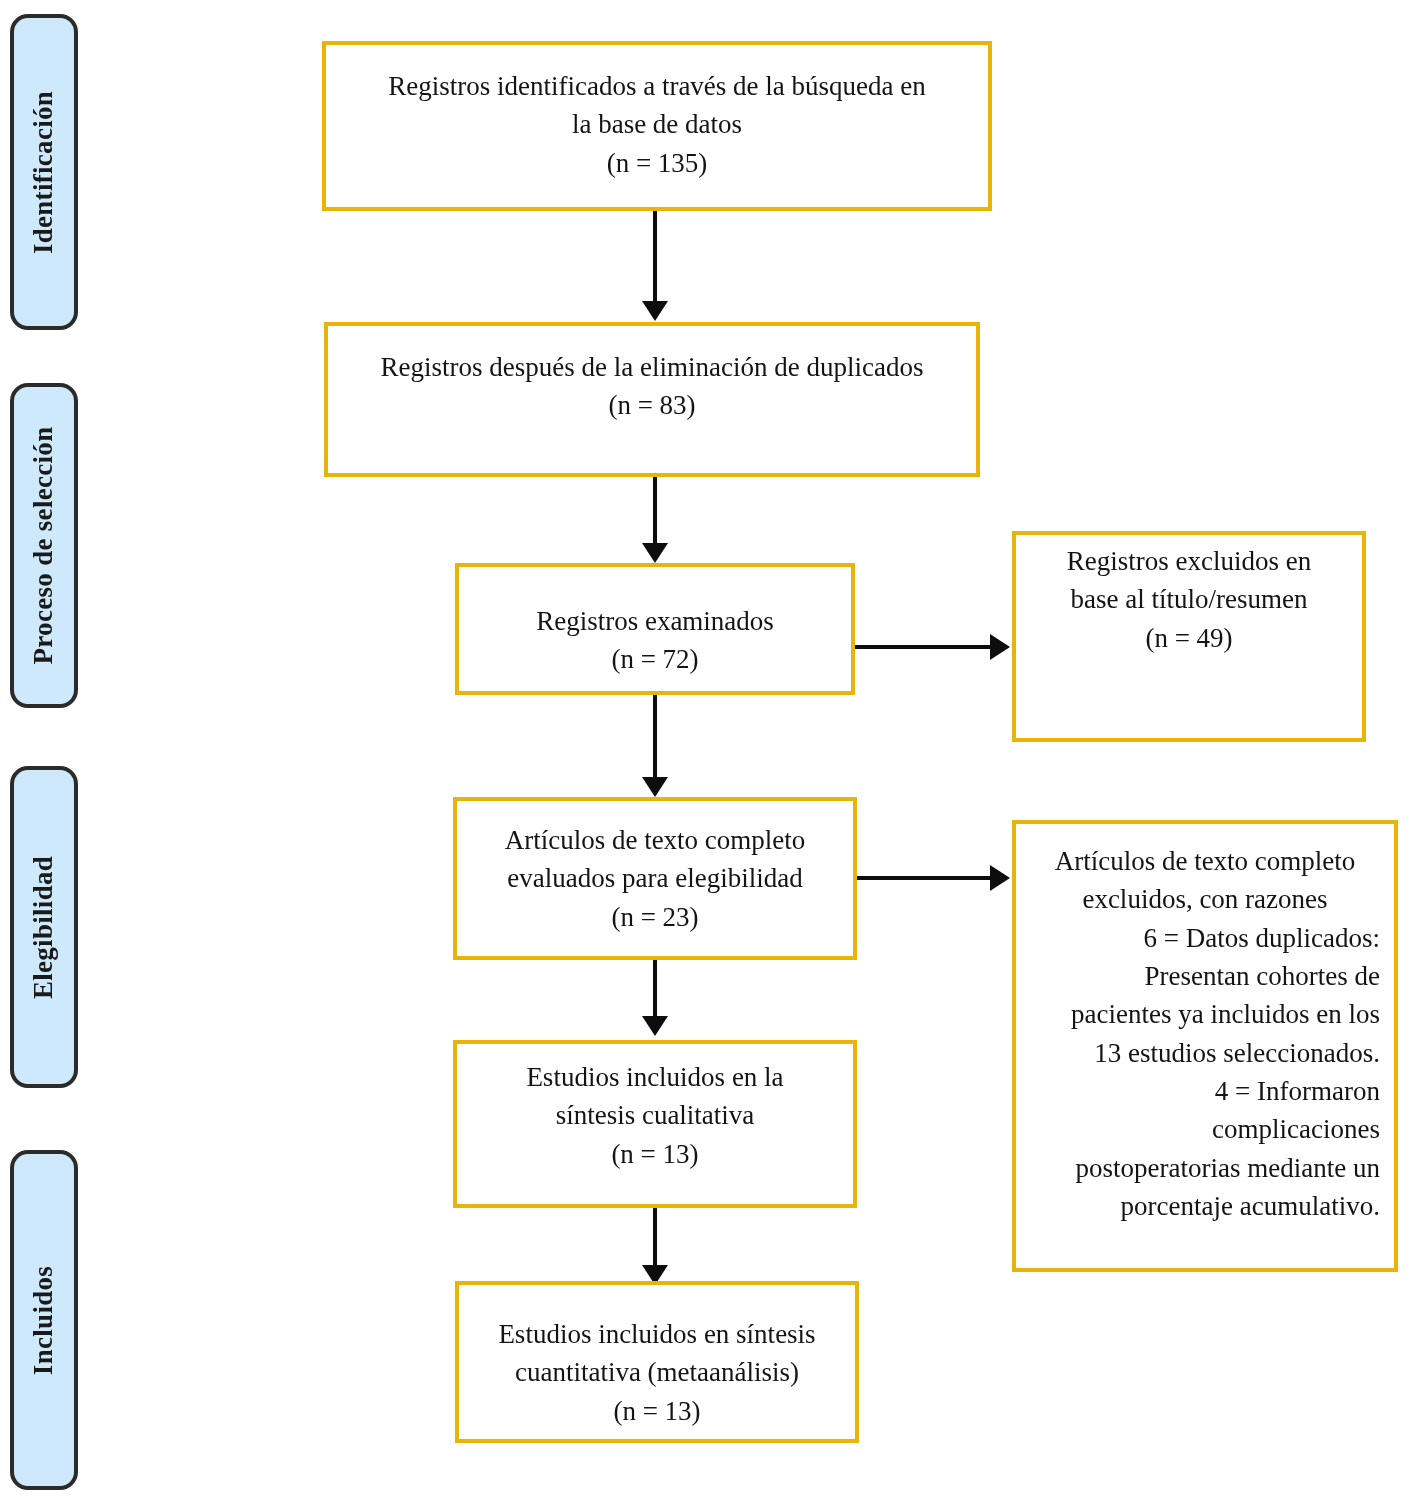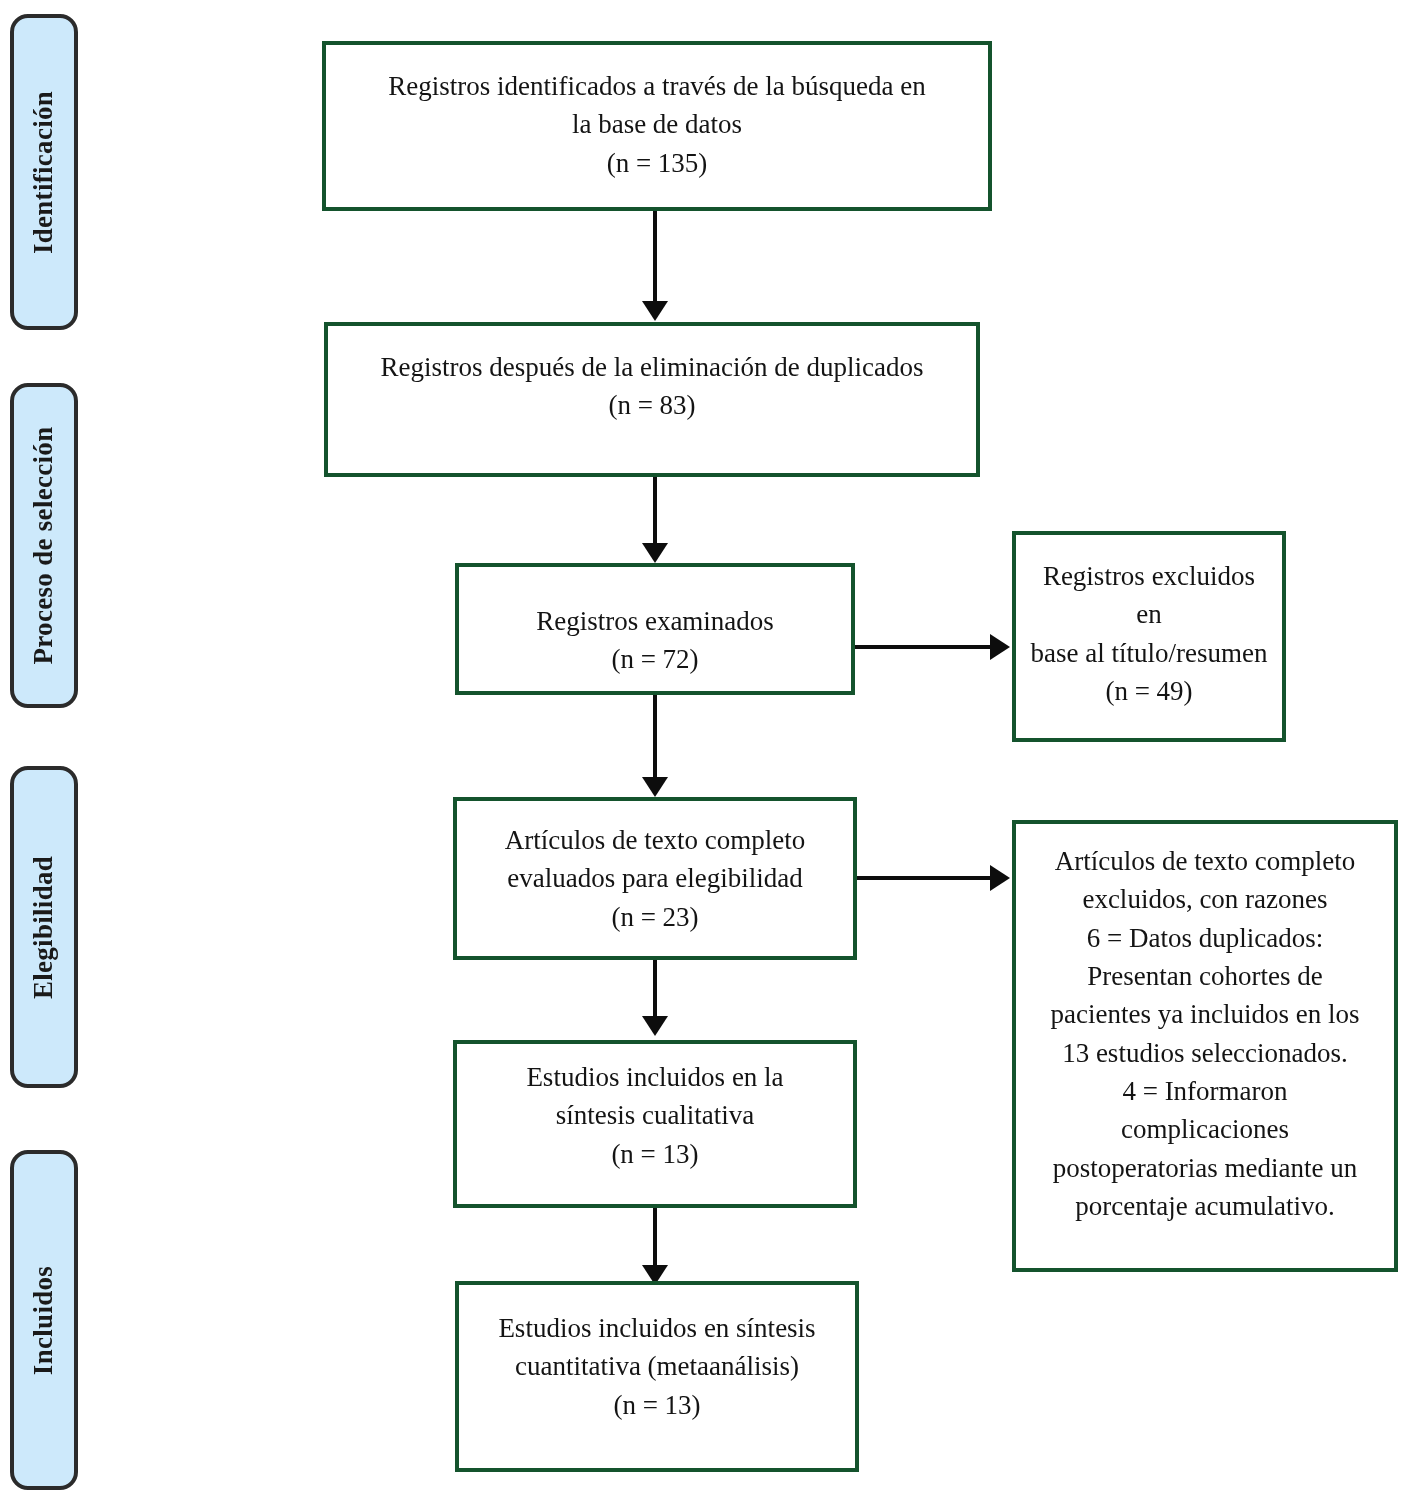--- a/index.html
+++ b/index.html
@@ -37,21 +37,21 @@
     font-weight: 700;
     letter-spacing: 0.3px;
     color: #1a1a1a;
     font-family: "Liberation Serif", "DejaVu Serif", serif;
   }
 
   
   .flow-box {
     position: absolute;
     background: #ffffff;
-    border: 4px solid #14532d;
+    border: 4px solid #eab308;
     box-sizing: border-box;
     display: flex;
     flex-direction: column;
     align-items: center;
   }
   .flow-box .box-text {
     text-align: center;
     font-size: 27px;
     line-height: 1.42;
     color: #141414;
@@ -136,42 +136,42 @@
   <div class="arrow-down" style="left:642px; top:543px;"></div>
 
   <div class="flow-box" style="left:455px; top:563px; width:400px; height:132px; padding-top:22px;justify-content:center;">
     <div class="box-text">Registros examinados
 (n = 72)</div>
   </div>
 
   <div class="h-line" style="left:855px; top:645px; width:137px;"></div>
   <div class="arrow-right" style="left:990px; top:634px;"></div>
 
-  <div class="flow-box" style="left:1012px; top:531px; width:274px; height:211px; padding-top:22px;">
+  <div class="flow-box" style="left:1012px; top:531px; width:354px; height:211px; padding-top:7px;">
     <div class="box-text">Registros excluidos en
 base al título/resumen
 (n = 49)</div>
   </div>
 
   <div class="v-line" style="left:653px; top:695px; height:84px;"></div>
   <div class="arrow-down" style="left:642px; top:777px;"></div>
 
   <div class="flow-box" style="left:453px; top:797px; width:404px; height:163px; padding-top:20px;">
     <div class="box-text">Artículos de texto completo
 evaluados para elegibilidad
 (n = 23)</div>
   </div>
 
   <div class="h-line" style="left:857px; top:876px; width:135px;"></div>
   <div class="arrow-right" style="left:990px; top:865px;"></div>
 
   <div class="flow-box align-center-first" style="left:1012px; top:820px; width:386px; height:452px; padding-top:18px;">
     <div class="reasons-head">Artículos de texto completo
 excluidos, con razones</div>
-    <div class="box-text" style="text-align:center; width:100%; box-sizing:border-box;">6 = Datos duplicados:
+    <div class="box-text" style="text-align:right; width:100%; box-sizing:border-box;">6 = Datos duplicados:
 Presentan cohortes de
 pacientes ya incluidos en los
 13 estudios seleccionados.
 4 = Informaron
 complicaciones
 postoperatorias mediante un
 porcentaje acumulativo.</div>
   </div>
 
   <div class="v-line" style="left:653px; top:960px; height:58px;"></div>
@@ -179,19 +179,19 @@
 
   <div class="flow-box" style="left:453px; top:1040px; width:404px; height:168px; padding-top:14px;">
     <div class="box-text">Estudios incluidos en la
 síntesis cualitativa
 (n = 13)</div>
   </div>
 
   <div class="v-line" style="left:653px; top:1208px; height:59px;"></div>
   <div class="arrow-down" style="left:642px; top:1265px;"></div>
 
-  <div class="flow-box" style="left:455px; top:1281px; width:404px; height:191px; padding-top:24px;">
+  <div class="flow-box" style="left:455px; top:1281px; width:404px; height:162px; padding-top:30px;">
     <div class="box-text">Estudios incluidos en síntesis
 cuantitativa (metaanálisis)
 (n = 13)</div>
   </div>
 
 </div>
 
 </body></html>

